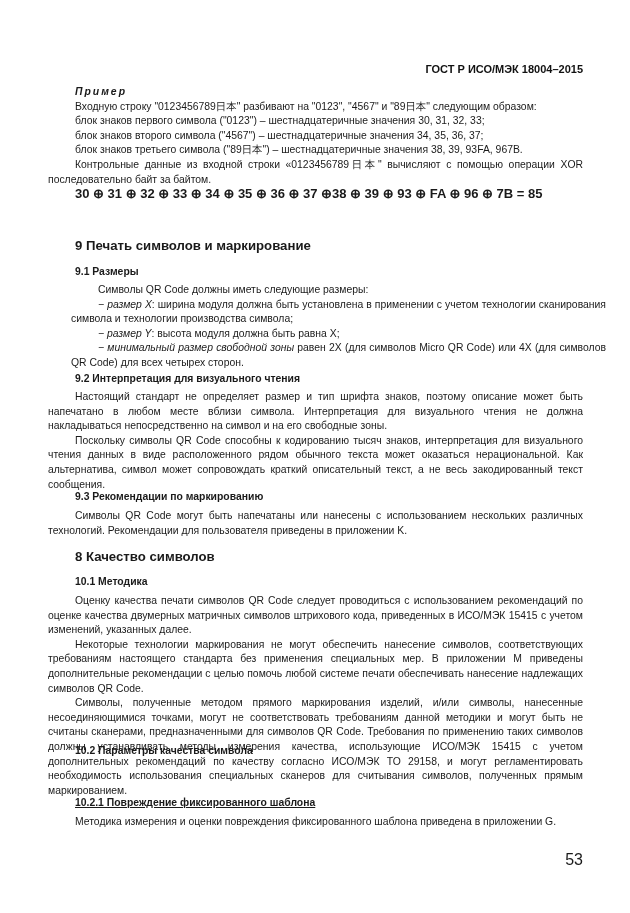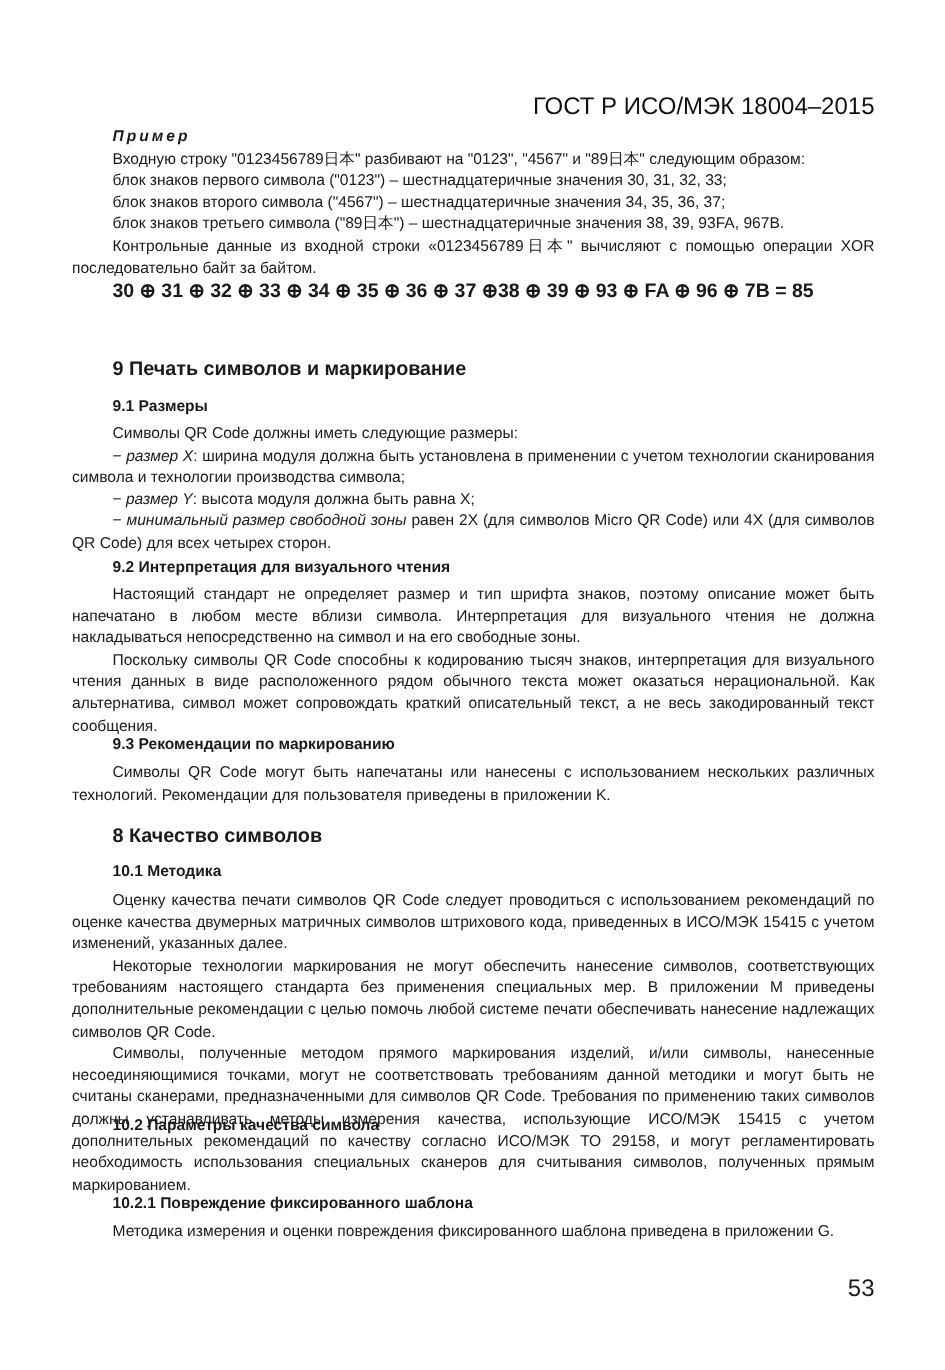--- a/index.html
+++ b/index.html
@@ -1,19 +1,19 @@
 <!DOCTYPE html>
 <html><head>
 <meta charset="utf-8">
 <style>
   html, body { margin:0; padding:0; background:#ffffff; }
   body { width:630px; height:913px; position:relative; overflow:hidden;
          font-family:"Liberation Sans", sans-serif; color:#1a1a1a; }
   .page { position:absolute; left:48px; top:0; width:535px; }
-  .hdr { position:absolute; right:47px; top:63px; font-weight:normal; font-size:16px; color:#111; }
+  .hdr { position:absolute; right:47px; top:63px; font-weight:bold; font-size:11px; color:#111; }
   .p { font-size:10.4px; line-height:14.6px; margin:0; text-align:justify; }
   .ind { text-indent:27px; }
   .ind2 { padding-left:27px; }
   .ex-title { font-weight:bold; font-style:italic; letter-spacing:2px; font-size:10.4px; line-height:14.6px; padding-left:27px; }
   .h1 { font-weight:bold; font-size:13.2px; padding-left:27px; margin:0; }
   .h2 { font-weight:bold; font-size:10.4px; padding-left:27px; margin:0; }
   .xor { font-weight:bold; font-size:13px; line-height:14.6px; padding-left:27px; }
   .it { font-style:italic; }
   .pnum { position:absolute; right:47px; top:851px; font-size:16px; }
   .blk { position:absolute; left:0; width:535px; }
@@ -31,21 +31,21 @@
     <p class="p ind2">блок знаков первого символа ("0123") – шестнадцатеричные значения 30, 31, 32, 33;</p>
     <p class="p ind2">блок знаков второго символа ("4567") – шестнадцатеричные значения 34, 35, 36, 37;</p>
     <p class="p ind2">блок знаков третьего символа ("89日本") – шестнадцатеричные значения 38, 39, 93FA, 967B.</p>
     <p class="p ind">Контрольные данные из входной строки «0123456789日本" вычисляют с помощью операции XOR последовательно байт за байтом.</p>
     <div class="xor">30 ⊕ 31 ⊕ 32 ⊕ 33 ⊕ 34 ⊕ 35 ⊕ 36 ⊕ 37 ⊕38 ⊕ 39 ⊕ 93 ⊕ FA ⊕ 96 ⊕ 7B = 85</div>
   </div>
 
   <h1 class="h1 blk" style="top:238px;">9 Печать символов и маркирование</h1>
 
   <h2 class="h2 blk" style="top:266px;">9.1 Размеры</h2>
-  <div class="blk" style="top:283px;">
+  <div class="blk" style="top:283px;margin-left:23px;">
     <p class="p ind">Символы QR Code должны иметь следующие размеры:</p>
     <p class="p ind"><span>−</span> <span class="it">размер X</span><span>: ширина модуля должна быть установлена в применении с учетом технологии сканирования символа и технологии производства символа;</span></p>
     <p class="p ind"><span>−</span> <span class="it">размер Y</span><span>: высота модуля должна быть равна X;</span></p>
     <p class="p ind"><span>−</span> <span class="it">минимальный размер свободной зоны</span><span> равен 2X (для символов Micro QR Code) или 4X (для символов QR Code) для всех четырех сторон.</span></p>
   </div>
 
   <h2 class="h2 blk" style="top:373px;">9.2 Интерпретация для визуального чтения</h2>
   <div class="blk" style="top:390px;">
     <p class="p ind">Настоящий стандарт не определяет размер и тип шрифта знаков, поэтому описание может быть напечатано в любом месте вблизи символа. Интерпретация для визуального чтения не должна накладываться непосредственно на символ и на его свободные зоны.</p>
     <p class="p ind">Поскольку символы QR Code способны к кодированию тысяч знаков, интерпретация для визуального чтения данных в виде расположенного рядом обычного текста может оказаться нерациональной. Как альтернатива, символ может сопровождать краткий описательный текст, а не весь закодированный текст сообщения.</p>
@@ -59,19 +59,19 @@
   <h1 class="h1 blk" style="top:549px;">8 Качество символов</h1>
 
   <h2 class="h2 blk" style="top:576px;">10.1 Методика</h2>
   <div class="blk" style="top:594px;">
     <p class="p ind">Оценку качества печати символов QR Code следует проводиться с использованием рекомендаций по оценке качества двумерных матричных символов штрихового кода, приведенных в ИСО/МЭК 15415 с учетом изменений, указанных далее.</p>
     <p class="p ind">Некоторые технологии маркирования не могут обеспечить нанесение символов, соответствующих требованиям настоящего стандарта без применения специальных мер. В приложении M приведены дополнительные рекомендации с целью помочь любой системе печати обеспечивать нанесение надлежащих символов QR Code.</p>
     <p class="p ind">Символы, полученные методом прямого маркирования изделий, и/или символы, нанесенные несоединяющимися точками, могут не соответствовать требованиям данной методики и могут быть не считаны сканерами, предназначенными для символов QR Code. Требования по применению таких символов должны устанавливать методы измерения качества, использующие ИСО/МЭК 15415 с учетом дополнительных рекомендаций по качеству согласно ИСО/МЭК ТО 29158, и могут регламентировать необходимость использования специальных сканеров для считывания символов, полученных прямым маркированием.</p>
   </div>
 
   <h2 class="h2 blk" style="top:745px;">10.2 Параметры качества символа</h2>
-  <h2 class="h2 blk" style="top:797px;">10.2.1 Повреждение фиксированного шаблона</h2>
+  <h2 class="h2 blk" style="top:797px;text-decoration:underline;">10.2.1 Повреждение фиксированного шаблона</h2>
   <div class="blk" style="top:815px;">
     <p class="p ind2">Методика измерения и оценки повреждения фиксированного шаблона приведена в приложении G.</p>
   </div>
 </div>
 
 <div class="pnum">53</div>
 
 </body></html>

